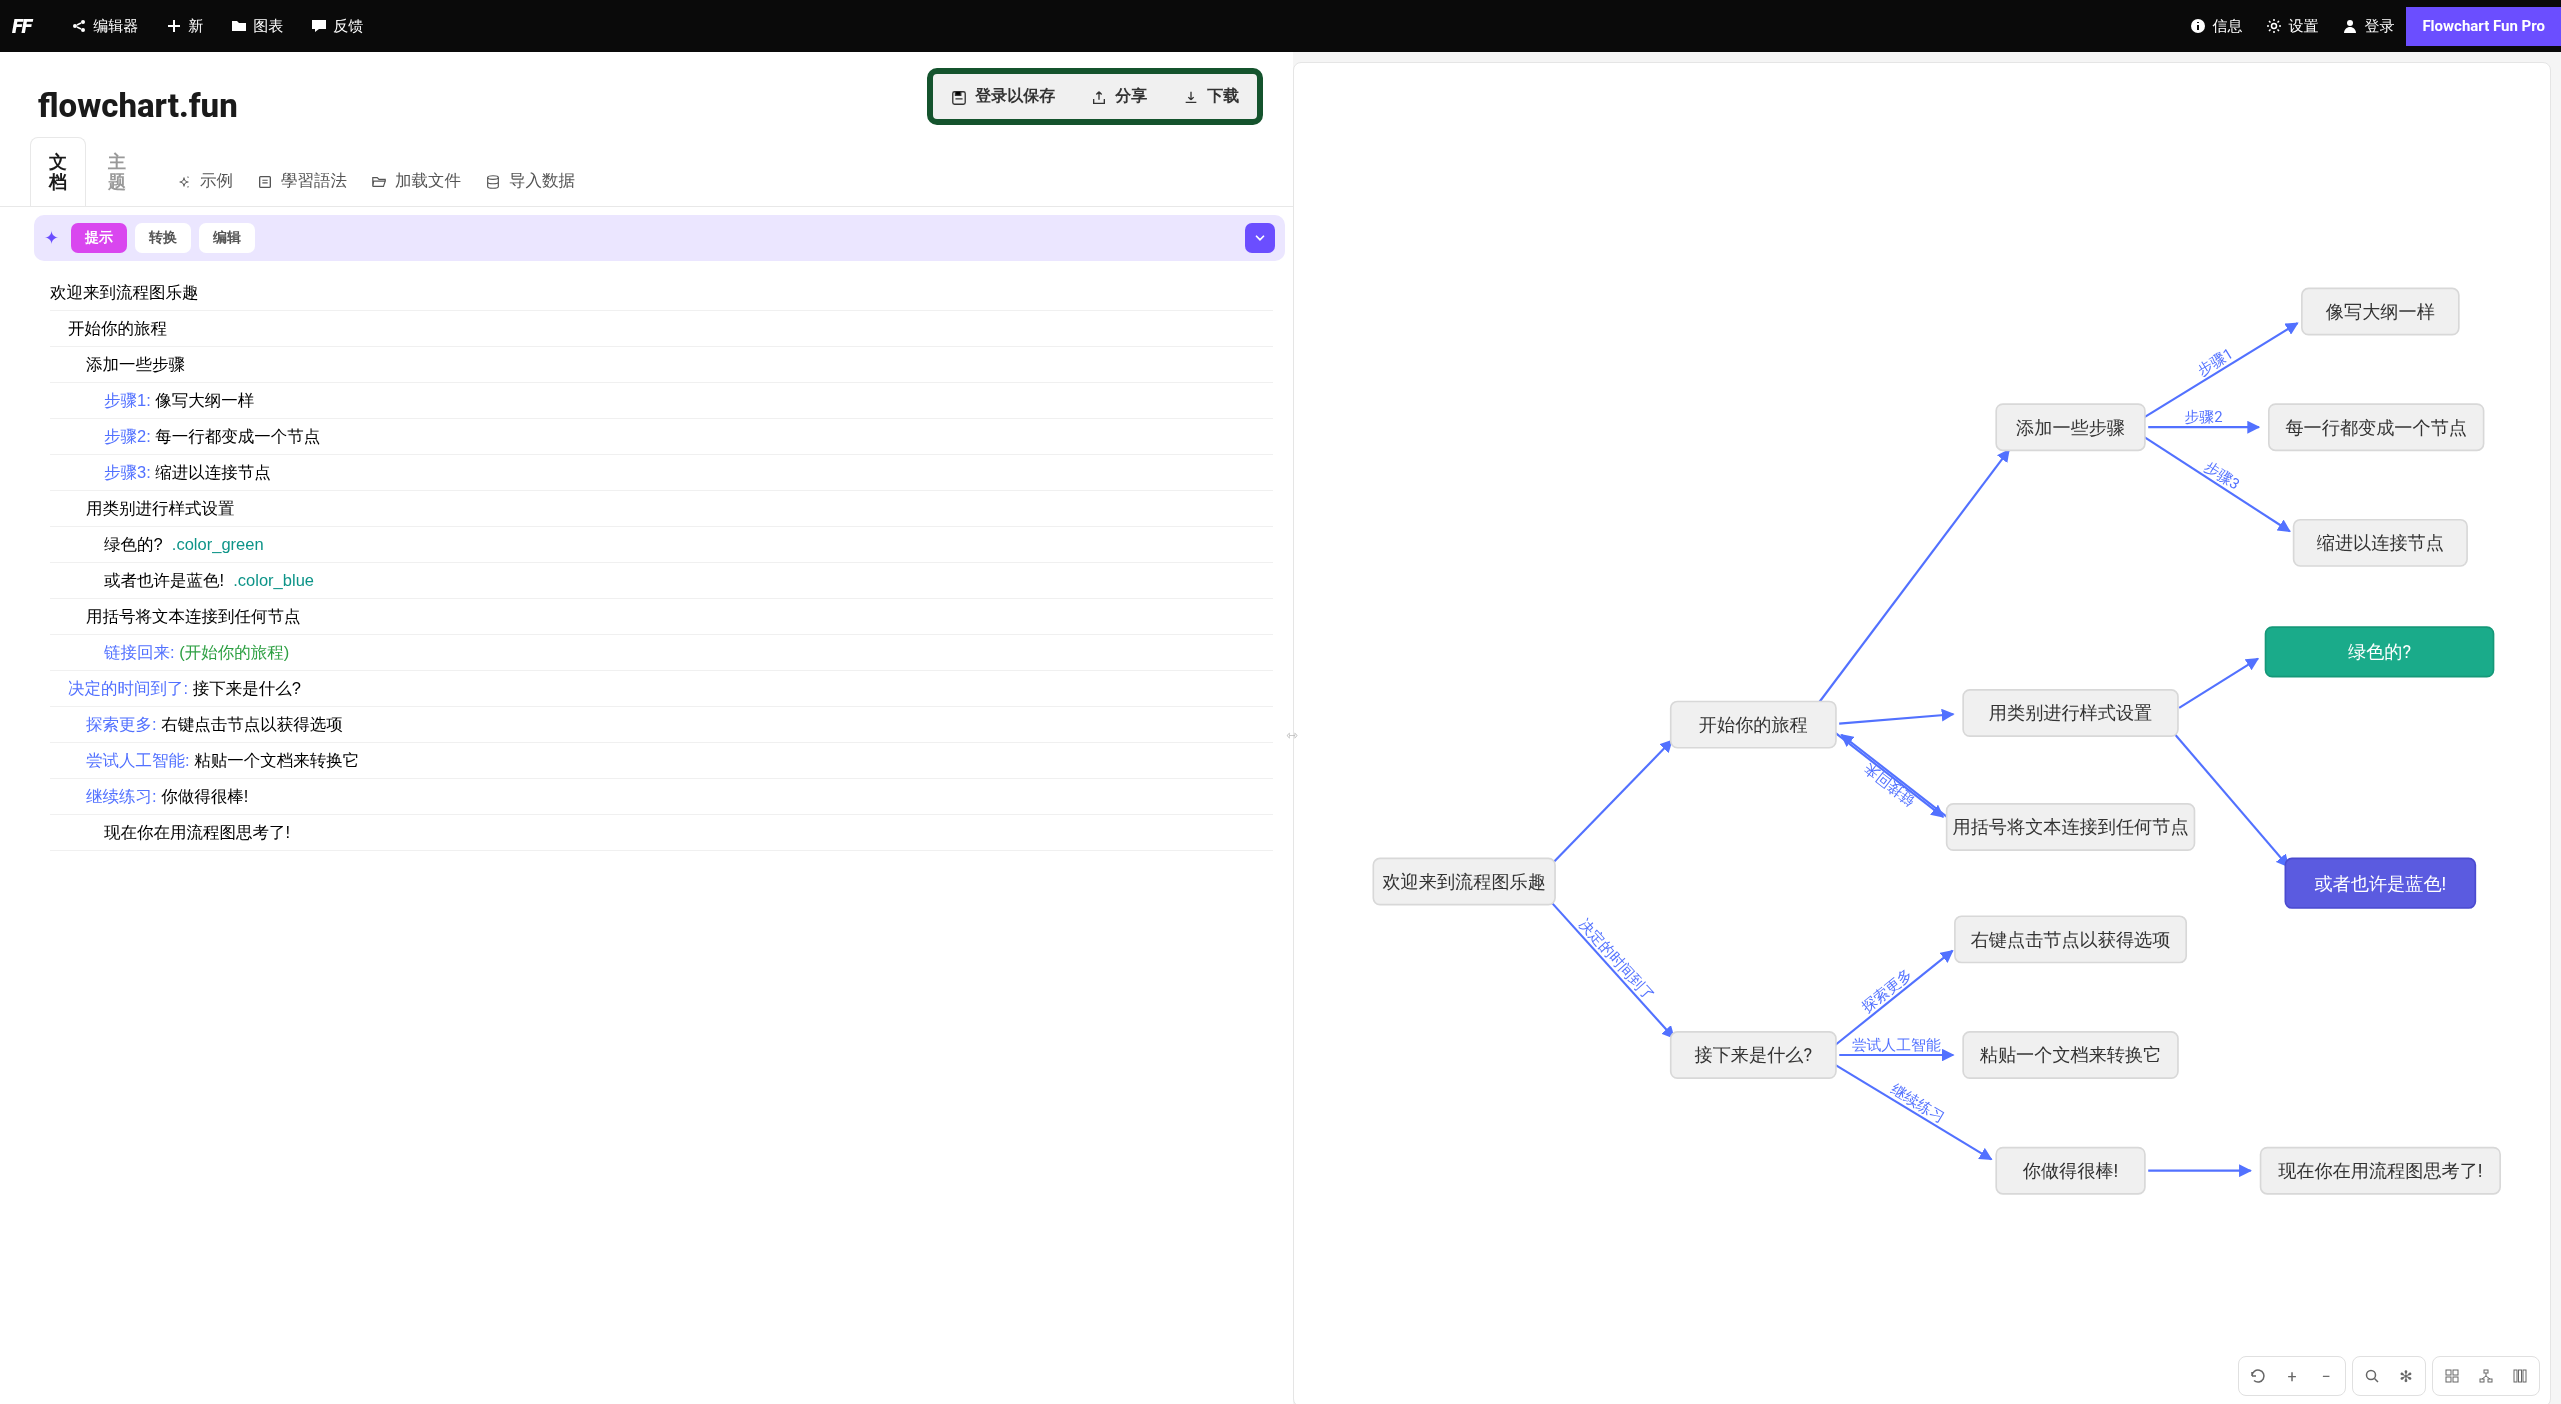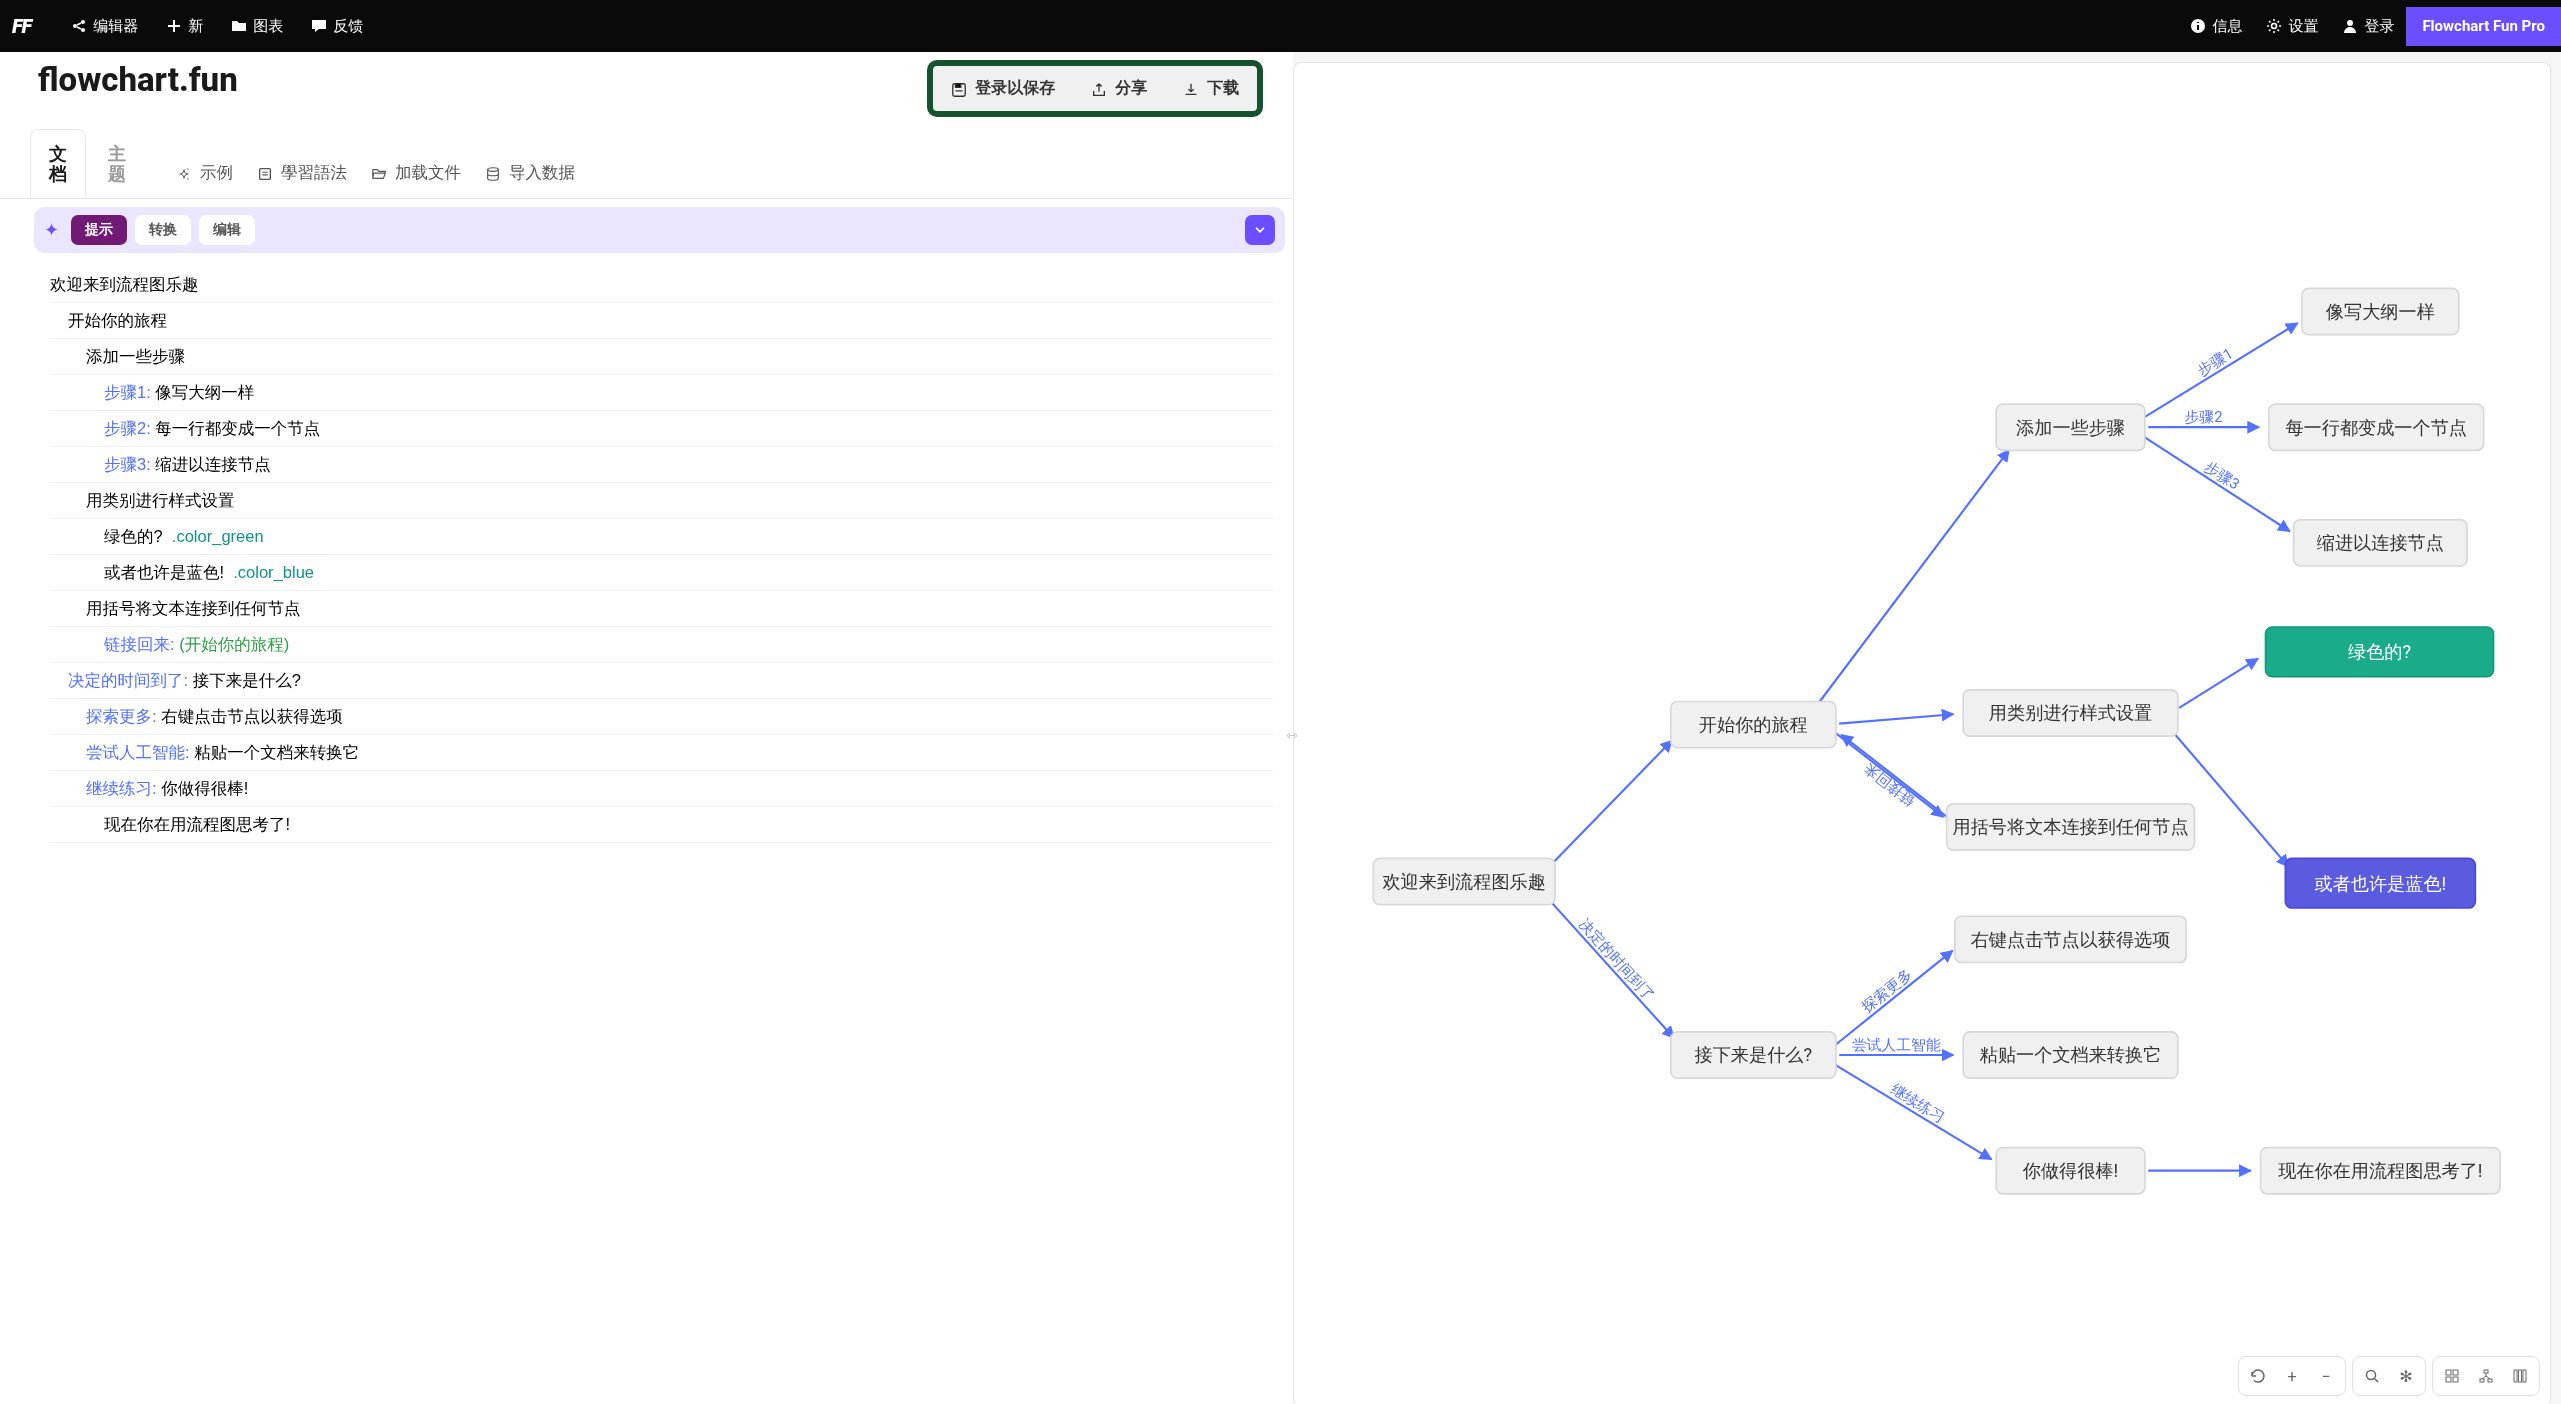--- a/index.html
+++ b/index.html
@@ -6,35 +6,35 @@
 body { font-family: -apple-system, BlinkMacSystemFont, "Segoe UI", Roboto, sans-serif; background: #f5f5f5; overflow: hidden; }
 .top-nav { background: #0a0a0a; height: 52px; display: flex; align-items: center; padding: 0 12px; color: #fff; font-size: 15px; }
 .logo { font-weight: 900; font-style: italic; font-size: 20px; margin-right: 40px; letter-spacing: -1px; }
 .nav-left { display: flex; gap: 28px; flex: 1; }
 .nav-item { display: flex; align-items: center; gap: 6px; cursor: pointer; }
 .nav-right { display: flex; gap: 24px; }
 .pro-btn { background: #6b4eff; padding: 10px 16px; font-weight: 700; margin: -10px -12px -10px 12px; height: 39px; display: flex; align-items: center; }
 .main { display: flex; height: calc(100vh - 39px); }
 .left-panel { flex: 0 0 50.5%; background: #fff; display: flex; flex-direction: column; }
 .right-panel { flex: 1; background: #fff; position: relative; margin: 10px 10px 10px 0; border-radius: 8px; border: 1px solid #e5e5e5; }
-.header-row { display: flex; align-items: flex-start; justify-content: space-between; padding: 8px 30px 12px 38px; }
+.header-row { display: flex; align-items: flex-end; justify-content: space-between; padding: 16px 30px 12px 38px; }
 .page-title { font-size: 33px; font-weight: 800; color: #1a1a1a; }
 .action-btns { display: flex; gap: 8px; border: 6px solid #14532d; border-radius: 10px; padding: 4px; background: #f0f0f0; }
 .action-btn { display: flex; align-items: center; gap: 8px; padding: 8px 14px; font-size: 16px; font-weight: 600; color: #333; cursor: pointer; border-radius: 6px; }
 .tabs-row { display: flex; align-items: flex-end; padding: 0 0 0 30px; gap: 4px; border-bottom: 1px solid #e8e8e8; }
 .tab { padding: 14px 18px; font-size: 18px; font-weight: 600; color: #999; cursor: pointer; writing-mode: horizontal-tb; text-align: center; line-height: 1.1; }
 .tab.active { color: #1a1a1a; background: #fff; border: 1px solid #e8e8e8; border-bottom: none; border-radius: 8px 8px 0 0; }
 .tab-stack { display: inline-block; }
 .tab-stack span { display: block; }
 .sub-tabs { display: flex; gap: 24px; align-items: center; margin-left: 28px; }
 .sub-tab { display: flex; align-items: center; gap: 8px; font-size: 16.5px; color: #555; cursor: pointer; padding: 14px 0; }
 .ai-bar { background: #ebe6ff; display: flex; align-items: center; padding: 8px 10px; gap: 8px; margin: 8px 8px 0 34px; border-radius: 10px; }
 .magic-icon { color: #6b4eff; font-size: 18px; margin-right: 4px; }
 .ai-pill { padding: 6px 14px; border-radius: 7px; font-size: 14px; font-weight: 600; cursor: pointer; }
-.ai-pill.active { background: #701a75; color: #fff; text-align: right; }
+.ai-pill.active { background: #d946ef; color: #fff; text-align: right; }
 .ai-pill.inactive { background: #fff; color: #555; }
 .ai-collapse { margin-left: auto; background: #6b4eff; color: #fff; width: 30px; height: 30px; border-radius: 7px; display: flex; align-items: center; justify-content: center; cursor: pointer; }
 .editor { flex: 1; overflow-y: auto; padding: 14px 20px 14px 50px; font-size: 16.5px; line-height: 2; font-family: -apple-system, sans-serif; }
 .editor-line { border-bottom: 1px solid #f0f0f0; padding: 1px 0; white-space: pre; }
 .indent-guide { border-left: 1px solid #e0e0e0; display: inline-block; width: 18px; height: 100%; }
 .kw-blue { color: #5271ff; }
 .kw-green { color: #2ea043; }
 .kw-teal { color: #0d9488; }
 .splitter { position: absolute; left: -8px; top: 50%; transform: translateY(-50%); color: #bbb; cursor: col-resize; font-size: 14px; }
 svg.diagram { width: 100%; height: 100%; }

